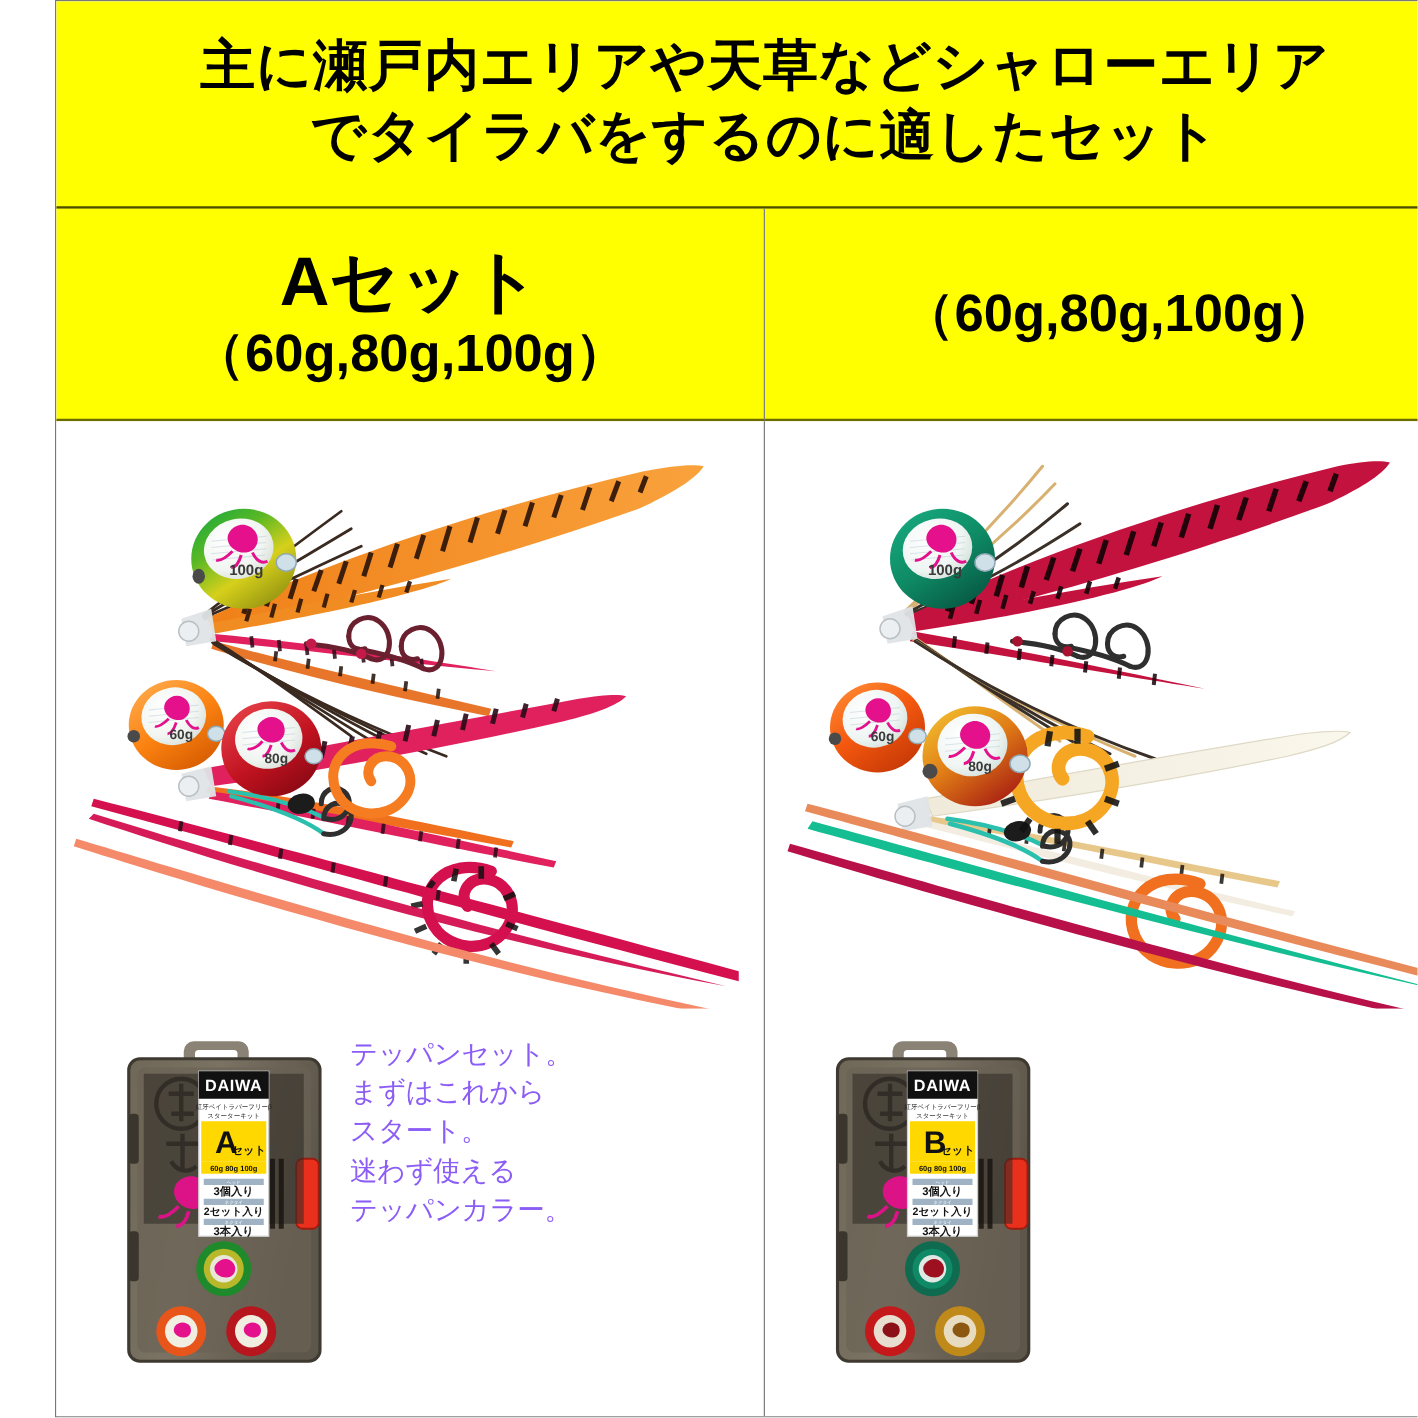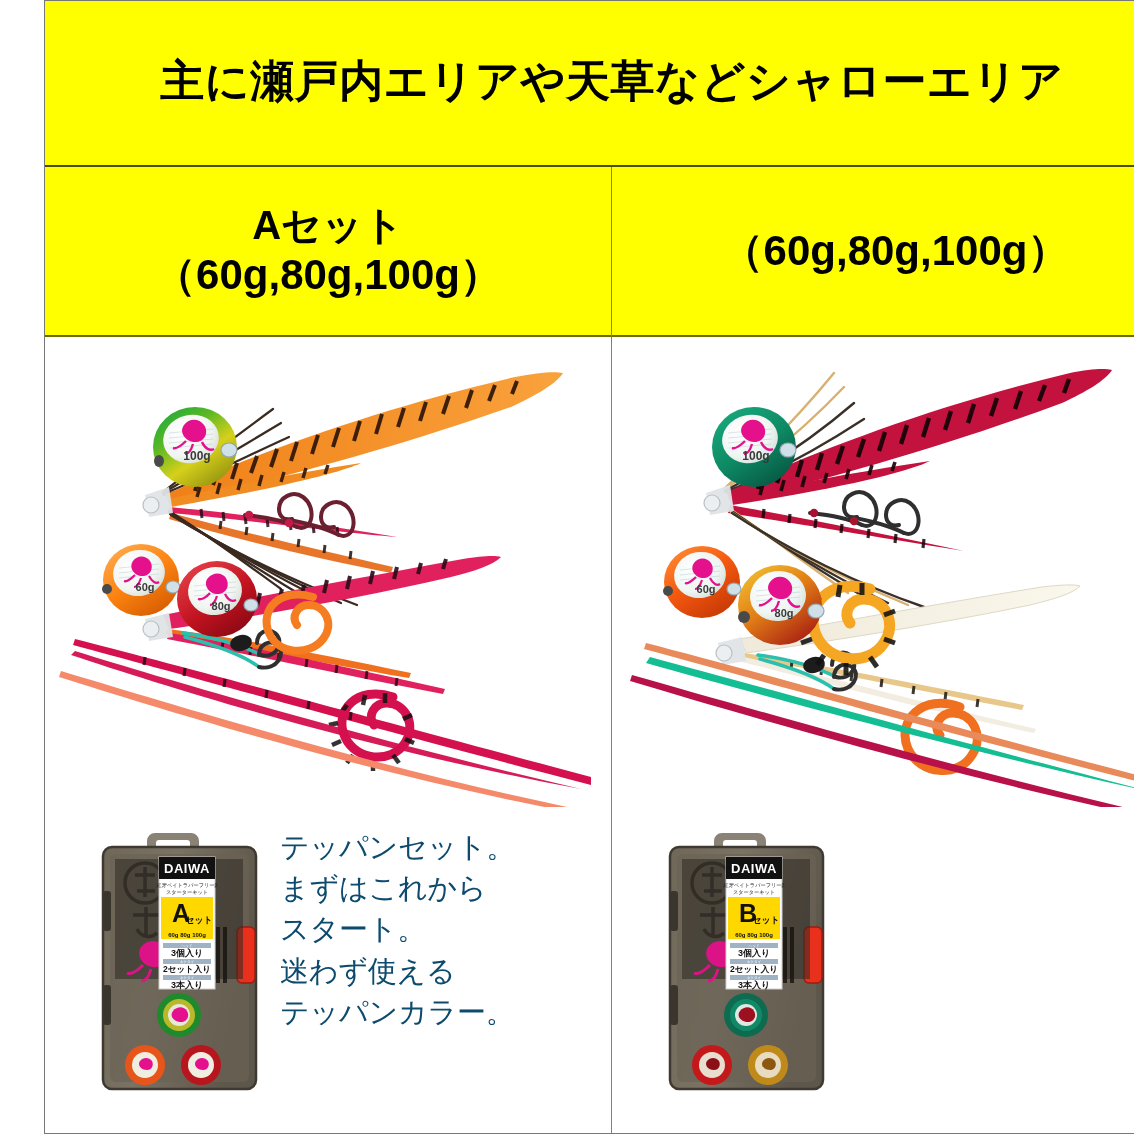--- a/index.html
+++ b/index.html
@@ -60,21 +60,21 @@
     height: 170px;
     background: #FFFF00;
     border-bottom: 2px solid #6b6b00;
     display: flex;
     flex-direction: column;
     align-items: center;
     justify-content: center;
   }
   .col-header.left  { border-right: 1px solid #808080; }
   .col-header-title {
-    font-size: 40px;
+    font-size: 55px;
     font-weight: bold;
     color: #000;
     line-height: 1.1;
     margin-bottom: 4px;
   }
   .col-header-weights {
     font-size: 42px;
     font-weight: bold;
     color: #000;
     line-height: 1.15;
@@ -115,34 +115,35 @@
     display: flex;
     align-items: flex-start;
     padding-left: 52px;
     padding-top: 12px;
   }
   .box-wrap { position: relative; width: 165px; flex: 0 0 165px; text-decoration: underline; }
   .caption {
     flex: 1;
     padding-left: 18px;
     padding-top: 8px;
-    font-size: 29px;
+    font-size: 22px;
     line-height: 1.42;
-    color: #0c4a6e;
+    color: #8b5cf6;
     white-space: pre-line;
     letter-spacing: -0.2px;
   }
 </style>
 </head>
 <body>
 
 <div class="page">
 
   <div class="header-banner">
     <div class="header-line">主に瀬戸内エリアや天草などシャローエリア</div>
+    <div class="header-line">でタイラバをするのに適したセット</div>
   </div>
 
   <div class="col-header-row">
     <div class="col-header left">
       <div class="col-header-title">Aセット</div>
       <div class="col-header-weights">（60g,80g,100g）</div>
     </div>
     <div class="col-header right">
       <div class="col-header-weights">（60g,80g,100g）</div>
     </div>

